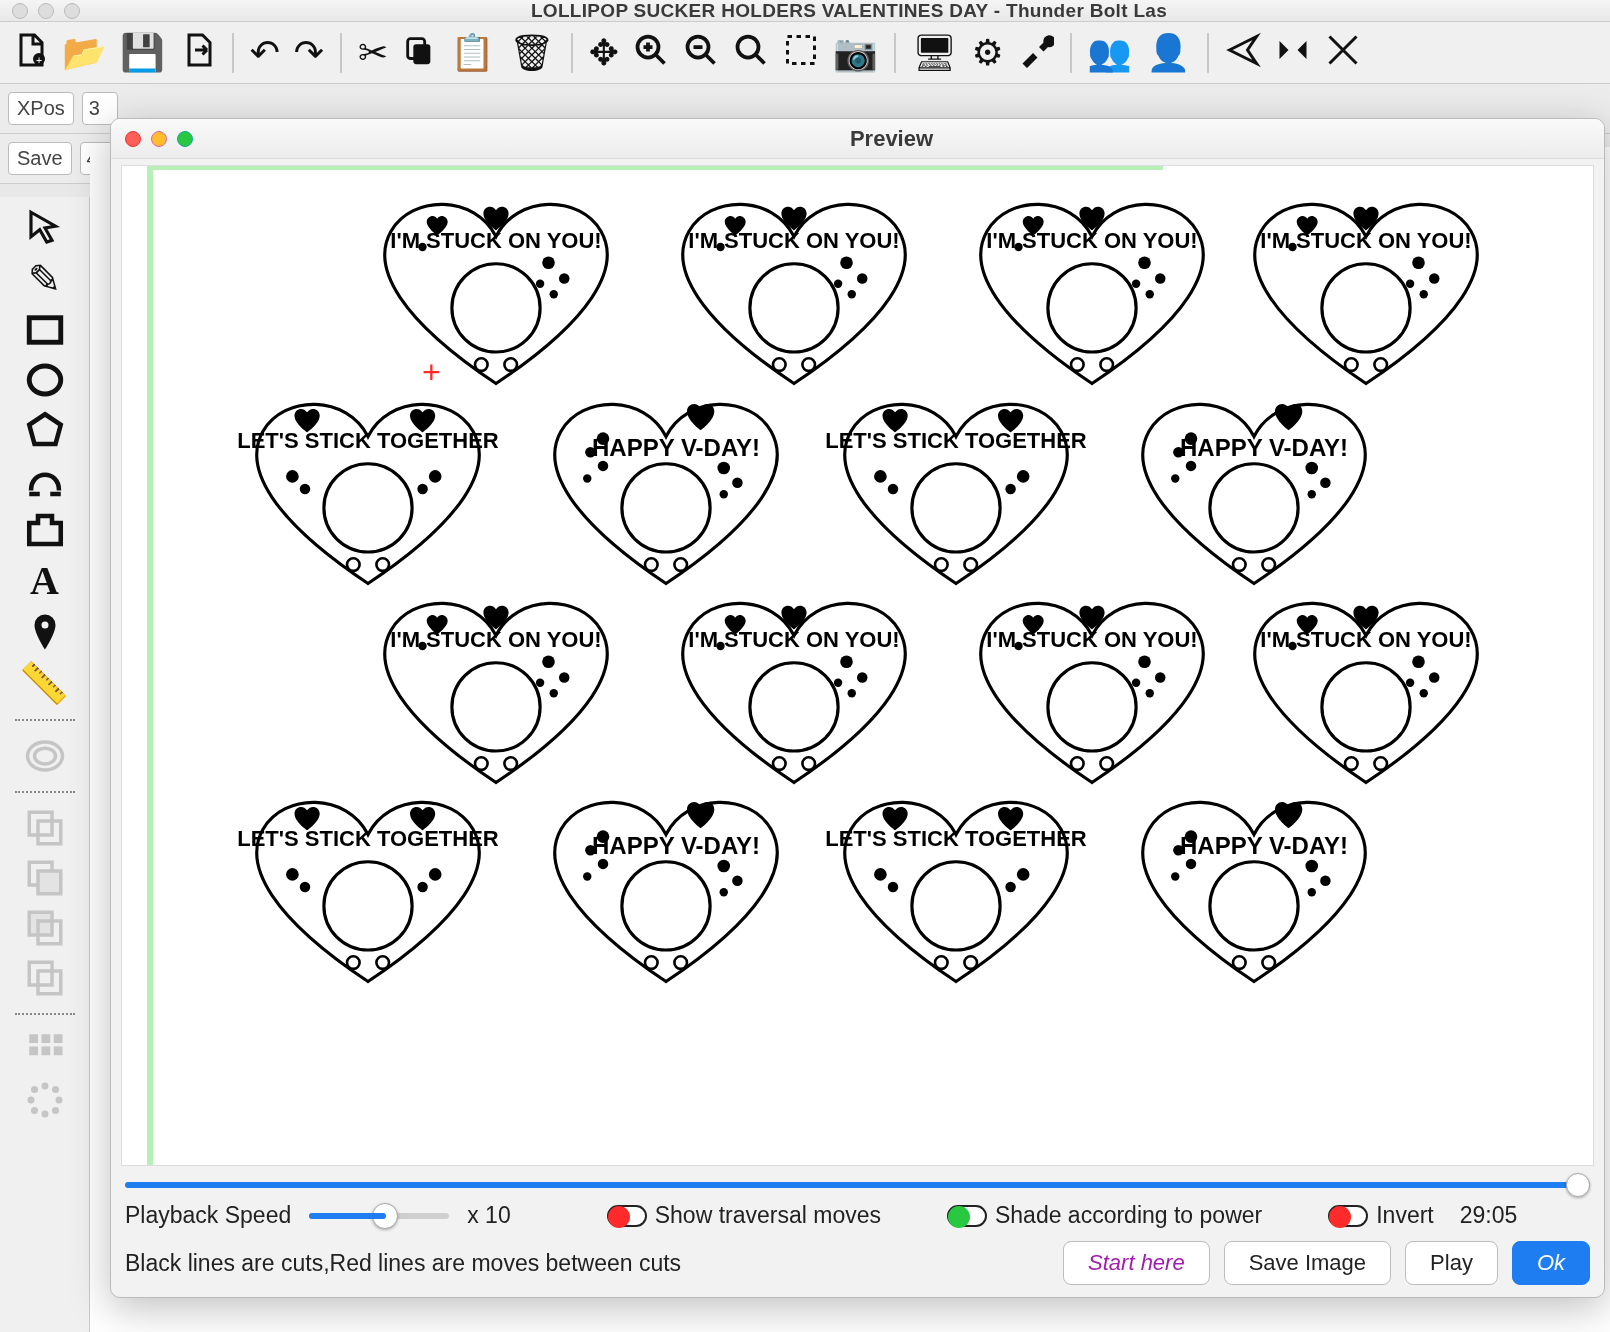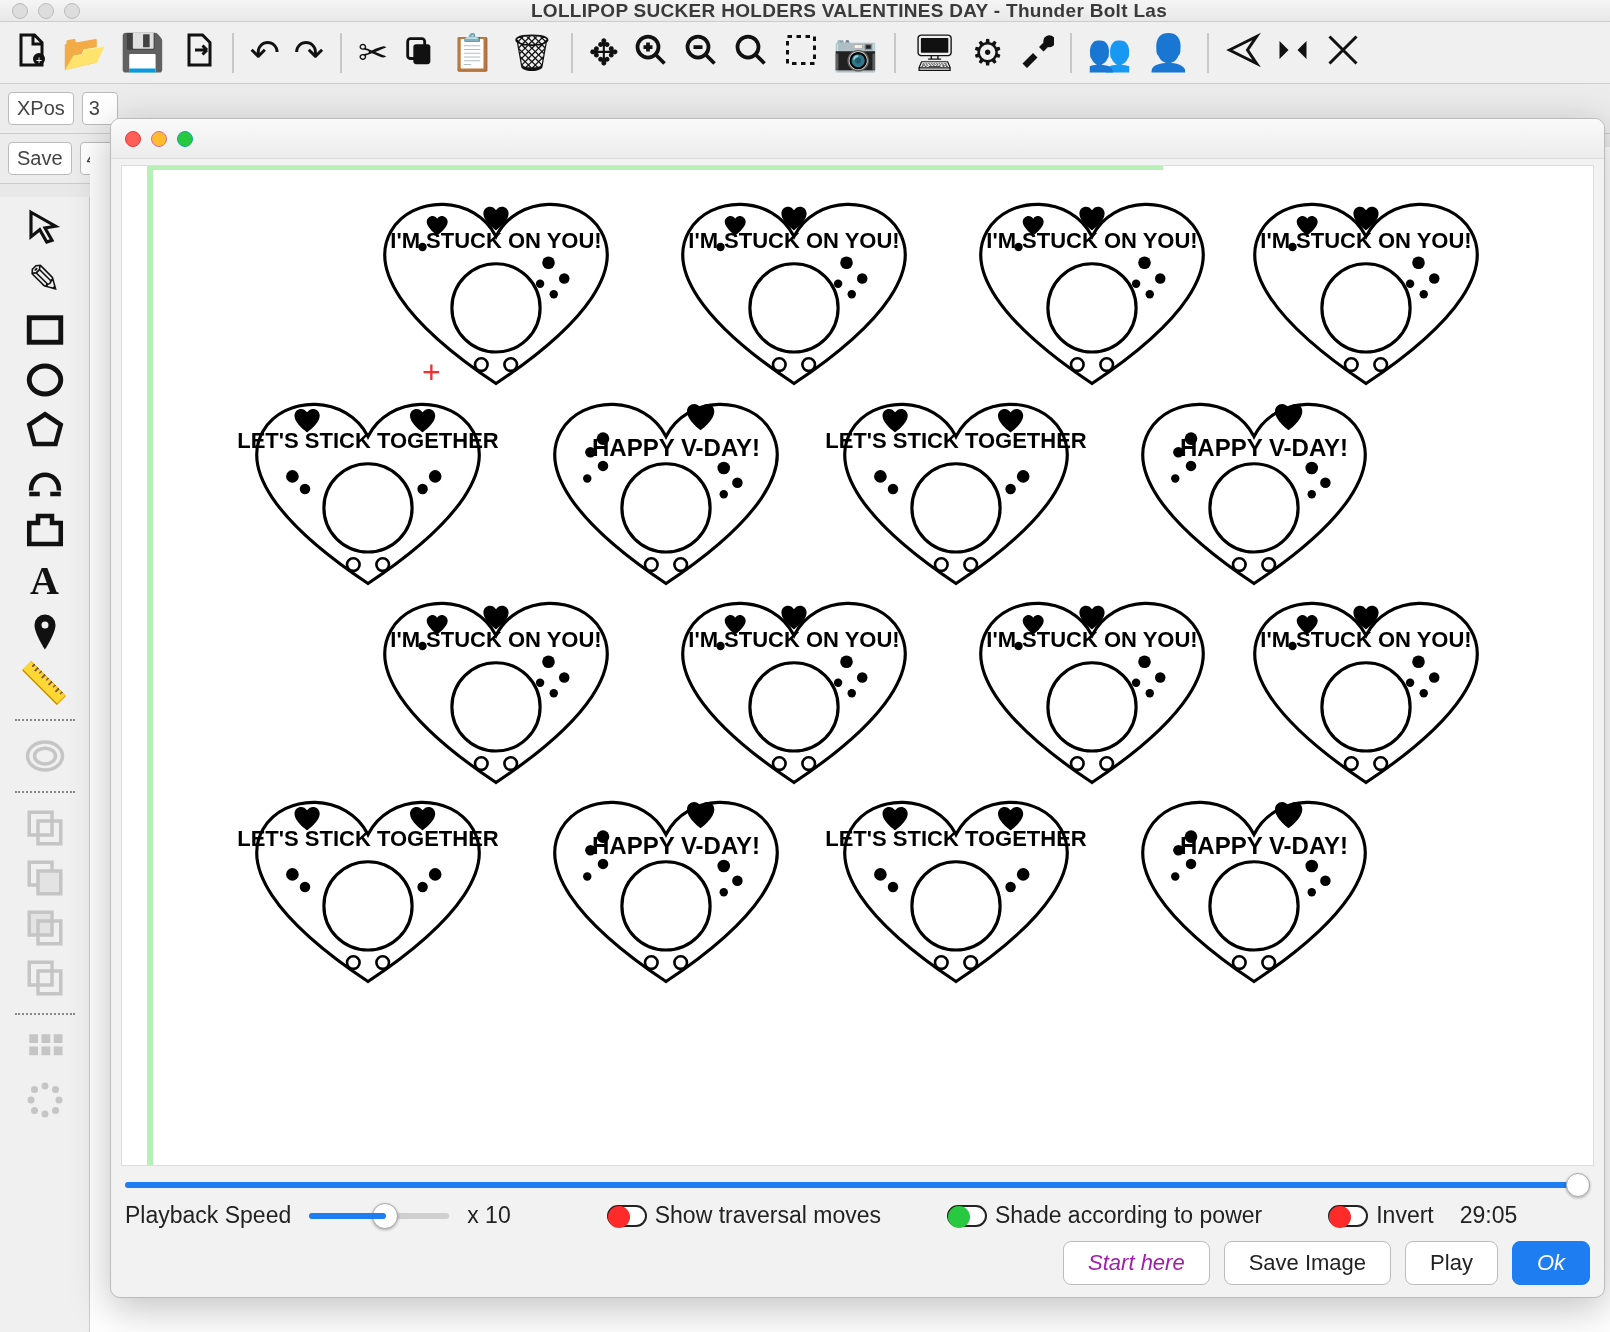--- a/index.html
+++ b/index.html
@@ -287,20 +287,21 @@
   </span>
 </div>
 
 <div class="dialog">
   <div class="dialog-titlebar">
     <div class="dlg-traffic">
       <div class="dlg-red"></div>
       <div class="dlg-yellow"></div>
       <div class="dlg-green"></div>
     </div>
+    <div class="dlg-title">Preview</div>
   </div>
 
   <div class="preview-canvas">
     <div class="bed-top"></div>
     <div class="bed-border"></div>
     <div class="hearts" id="hearts-container">
         <div class="heart" style="left: 190px; top: 6px;"><svg viewBox="0 0 260 200">
     <path d="M130 190 C 40 130, 10 80, 30 45 C 50 10, 110 10, 130 50 C 150 10, 210 10, 230 45 C 250 80, 220 130, 130 190 Z" fill="#fff" stroke="#000" stroke-width="3"></path>
     <circle cx="130" cy="118" r="42" fill="none" stroke="#000" stroke-width="3"></circle>
     <circle cx="116" cy="172" r="6" fill="none" stroke="#000" stroke-width="2.5"></circle>
@@ -579,19 +580,20 @@
     <div class="toggle">
       <div class="sw off">
           <div class="knob"></div>
         </div>
       <span>Invert</span>
     </div>
     <span style="margin-left:8px">29:05</span>
   </div>
 
   <div class="hint-row">
+    <span class="hint-text">Black lines are cuts,Red lines are moves between cuts</span>
     <div class="spacer"></div>
     <button class="btn" disabled="">Start here</button>
     <button class="btn">Save Image</button>
     <button class="btn">Play</button>
     <button class="btn primary">Ok</button>
   </div>
 </div>
 
 </body></html>

